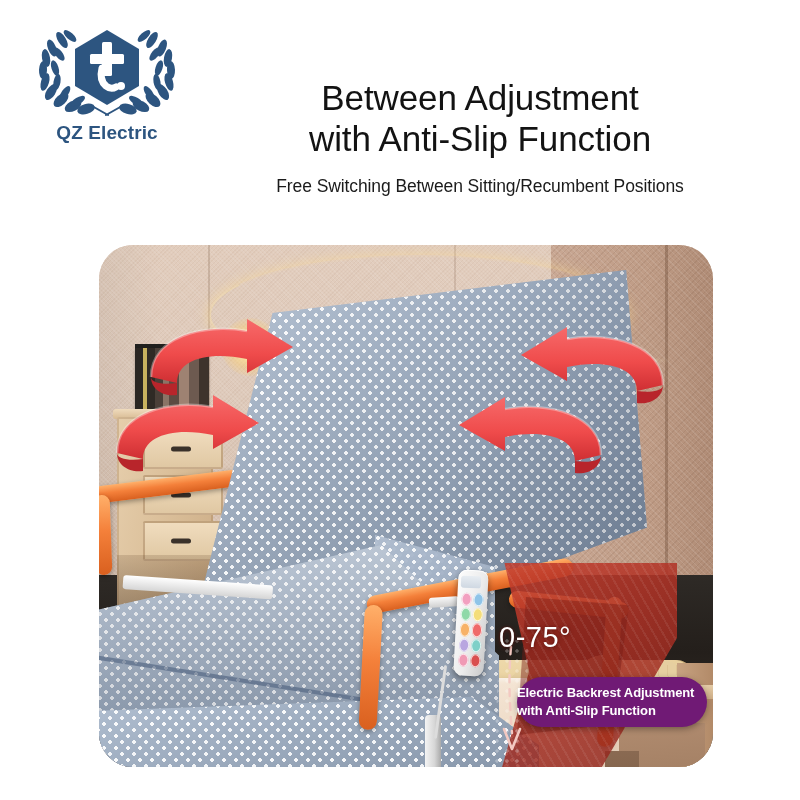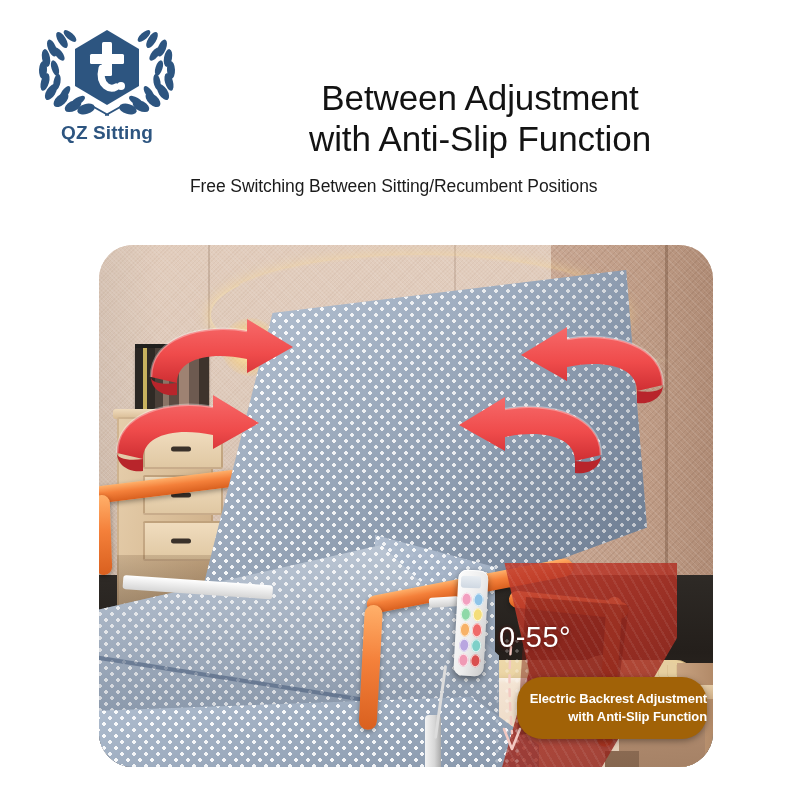--- a/index.html
+++ b/index.html
@@ -60,21 +60,21 @@
     color: #131313;
     line-height: 1.17;
     letter-spacing: -0.1px;
     white-space: nowrap;
   }
   #subtitle {
     position: absolute;
     left: 190px;
     top: 176px;
     width: 580px;
-    text-align: left;
+    text-align: center;
     font-size: 17.5px;
     color: #1b1b1b;
     letter-spacing: -0.1px;
     white-space: nowrap;
   }
 
   
   #photo {
     position: absolute;
     left: 99px;
@@ -444,26 +444,26 @@
     font-size: 29px;
     color: #ffffff;
     font-weight: normal;
     letter-spacing: .5px;
     text-shadow: 0 1px 4px rgba(90,20,15,.85), 0 0 2px rgba(90,20,15,.6);
   }
 
   
   #badge {
     left: 418px; top: 432px;
-    width: 190px; height: 62px;
-    background: #a16207;
+    width: 190px; height: 50px;
+    background: #701a75;
     border-radius: 25px;
     display: flex;
     flex-direction: column;
-    align-items: flex-end;
+    align-items: flex-start;
     justify-content: center;
     box-shadow: 0 2px 6px rgba(0,0,0,.35);
   }
   .badge-line {
     color: #ffffff;
     font-size: 13px;
     font-weight: bold;
     line-height: 1.35;
     white-space: nowrap;
     letter-spacing: -.1px;
@@ -515,21 +515,21 @@
         <ellipse cx="122" cy="14" rx="3.5" ry="8" transform="rotate(48 122 14)"></ellipse>
         <ellipse cx="133" cy="32" rx="3.5" ry="8" transform="rotate(38 133 32)"></ellipse>
         <ellipse cx="137" cy="46" rx="3.5" ry="8" transform="rotate(18 137 46)"></ellipse>
         <ellipse cx="135" cy="60" rx="3.5" ry="8" transform="rotate(-10 135 60)"></ellipse>
         <ellipse cx="127" cy="71" rx="3.5" ry="8" transform="rotate(-34 127 71)"></ellipse>
         <ellipse cx="114" cy="79" rx="3.5" ry="8" transform="rotate(-58 114 79)"></ellipse>
       </g>
 
       <path d="M70 84 L 86 93 M100 84 L 84 93" stroke="#2d5580" stroke-width="2" fill="none" stroke-linecap="round"></path>
     </svg>
-    <div id="logo-wordmark">QZ Sitting</div>
+    <div id="logo-wordmark">QZ Electric</div>
   </div>
 
   <div id="title-wrap">
     <div class="title-line">Between Adjustment</div>
     <div class="title-line">with Anti-Slip Function</div>
   </div>
 
   <div id="subtitle">Free Switching Between Sitting/Recumbent Positions</div>
 </div>
 
@@ -648,20 +648,20 @@
     <path d="M8 60 C 8 20, 60 6, 104 14" stroke="rgba(255,255,255,.33)" stroke-width="2.5" fill="none"></path>
   </svg>
 
   <svg class="ribbon-arrow" id="arrow-r2" width="180" height="90" viewBox="0 0 180 90">
     <path d="M8 60 C 8 20, 60 6, 104 14 L 104 2 L 150 30 L 104 56 L 104 42
              C 66 34, 34 42, 34 66 Z" fill="url(#rib1)"></path>
     <path d="M8 60 C 8 72, 20 80, 34 78 L 34 66 C 20 68, 8 66, 8 60 Z" fill="#b8252b"></path>
     <path d="M8 60 C 8 20, 60 6, 104 14" stroke="rgba(255,255,255,.33)" stroke-width="2.5" fill="none"></path>
   </svg>
 
-  <div class="layer" id="angle-label">0-55°</div>
+  <div class="layer" id="angle-label">0-75°</div>
 
   <div class="layer" id="badge">
     <div class="badge-line">Electric Backrest Adjustment</div>
     <div class="badge-line">with Anti-Slip Function</div>
   </div>
 
 </div>
 
 </body></html>

